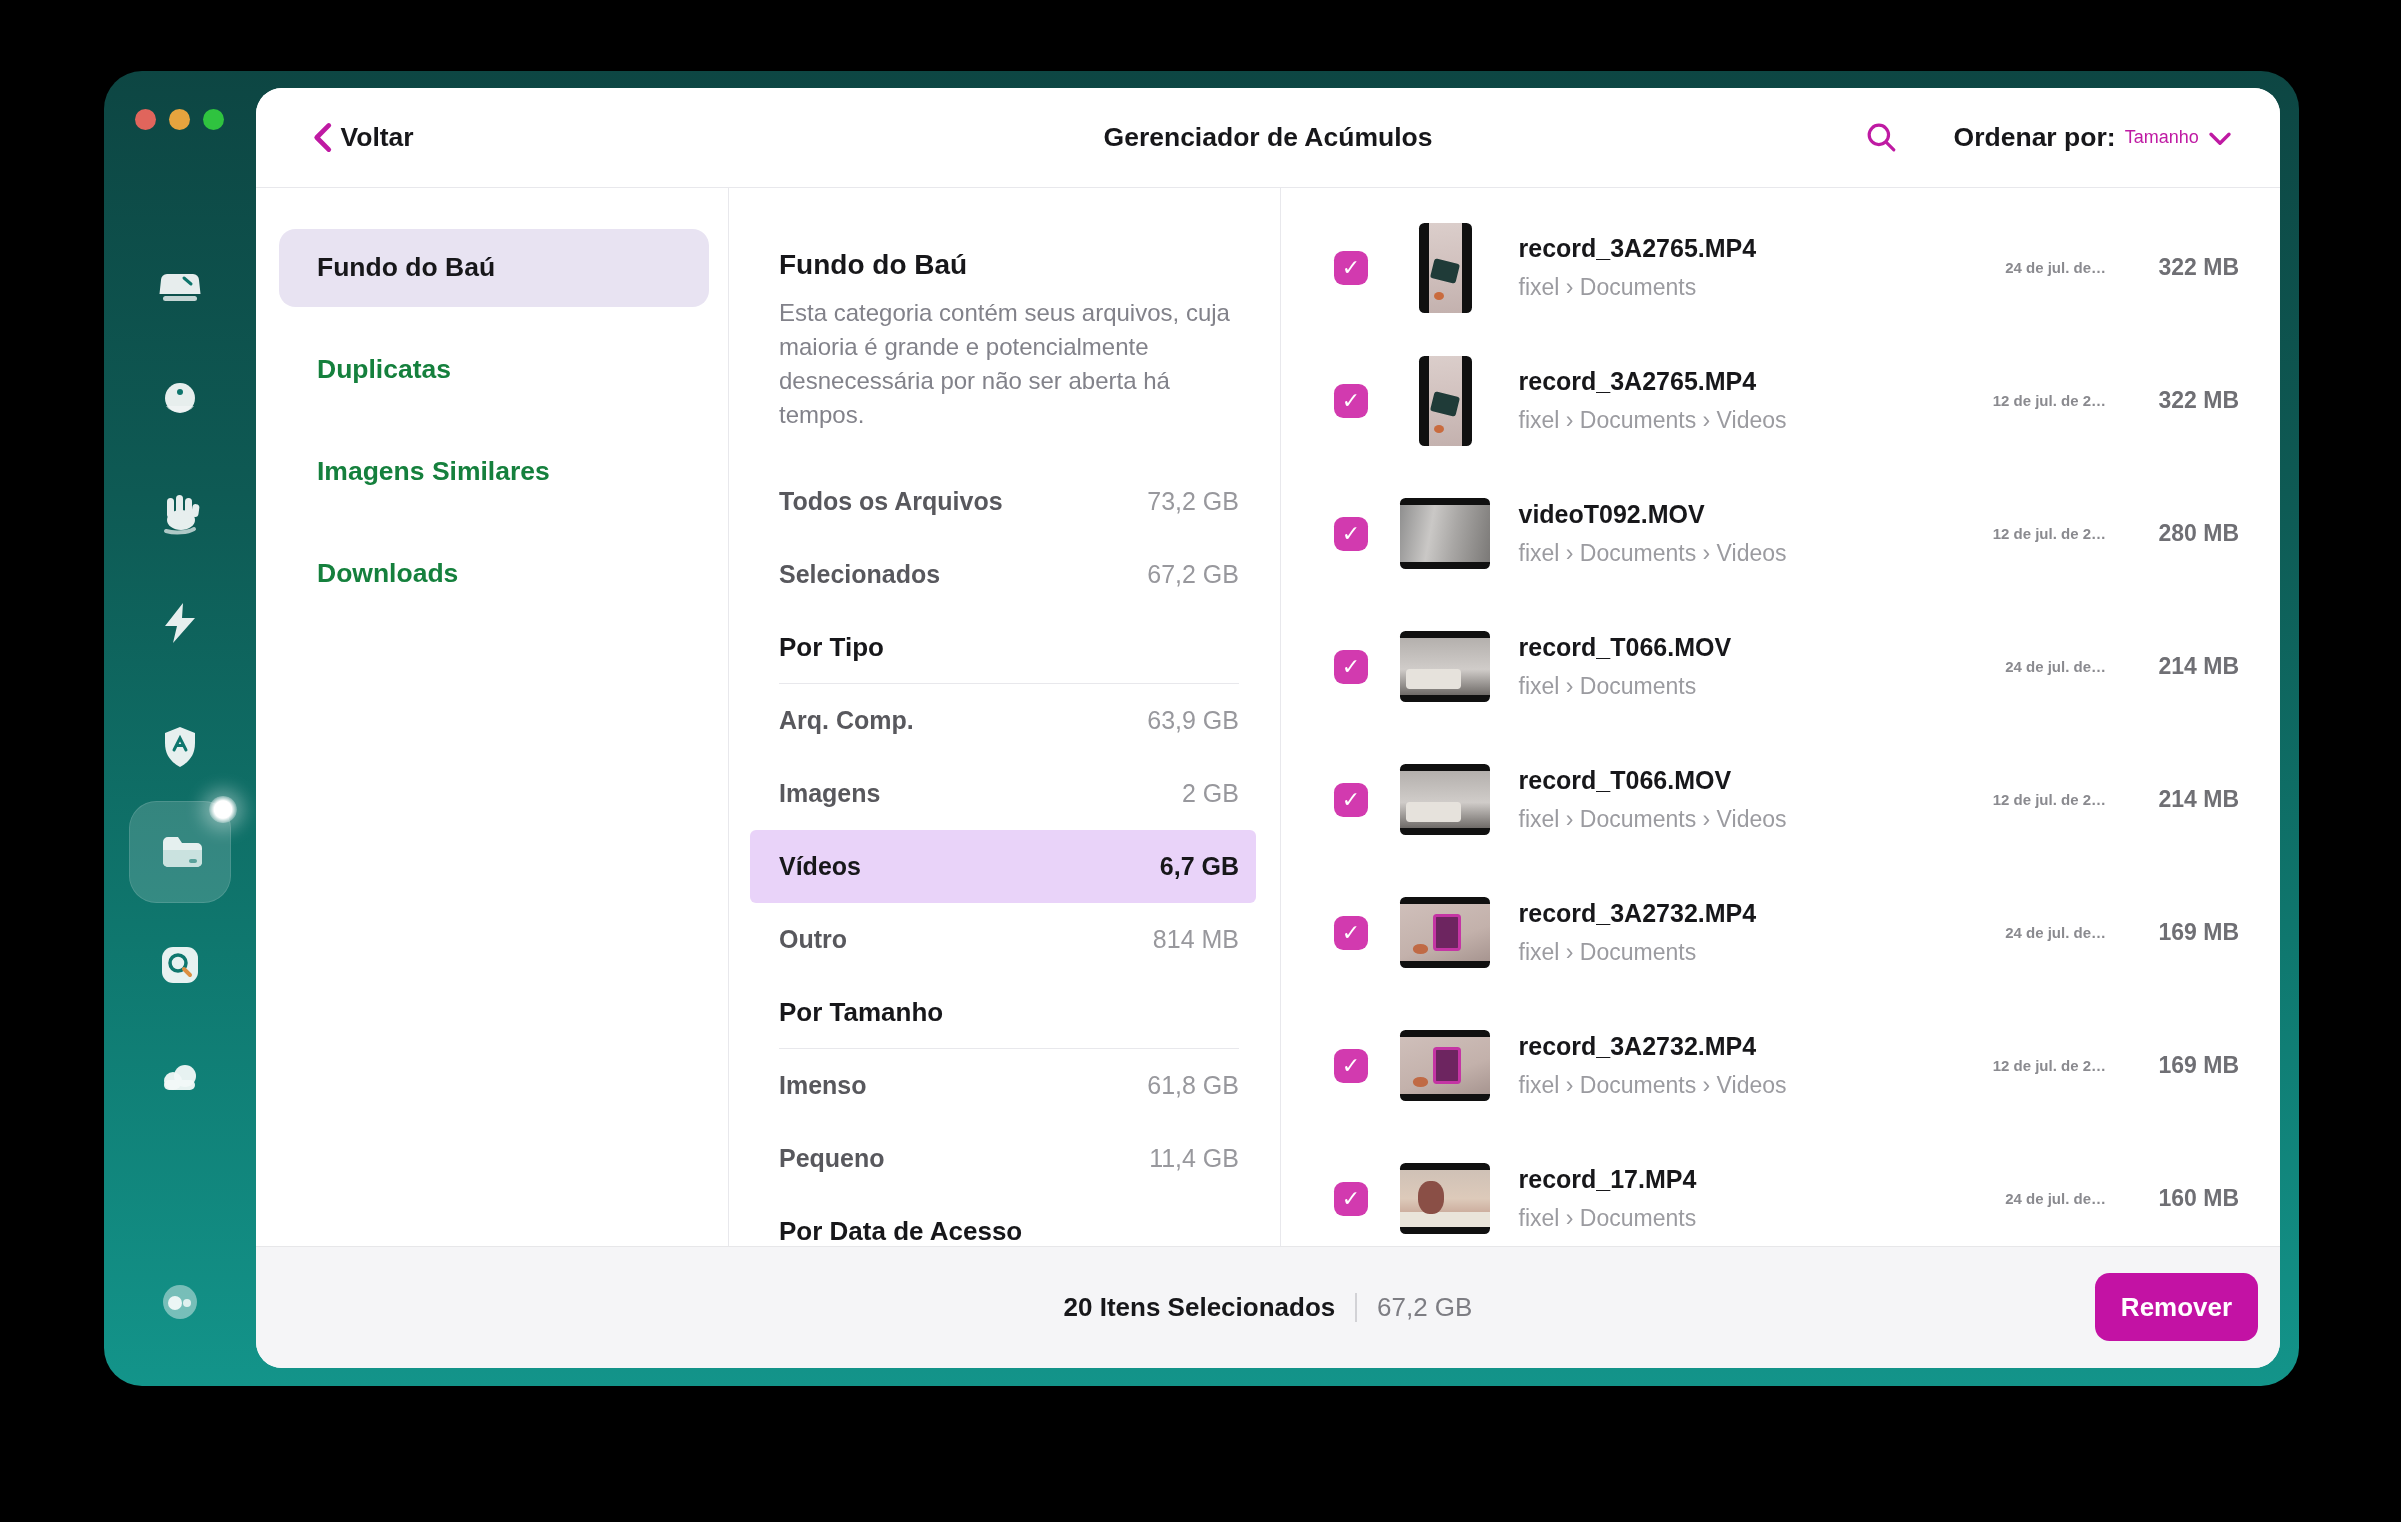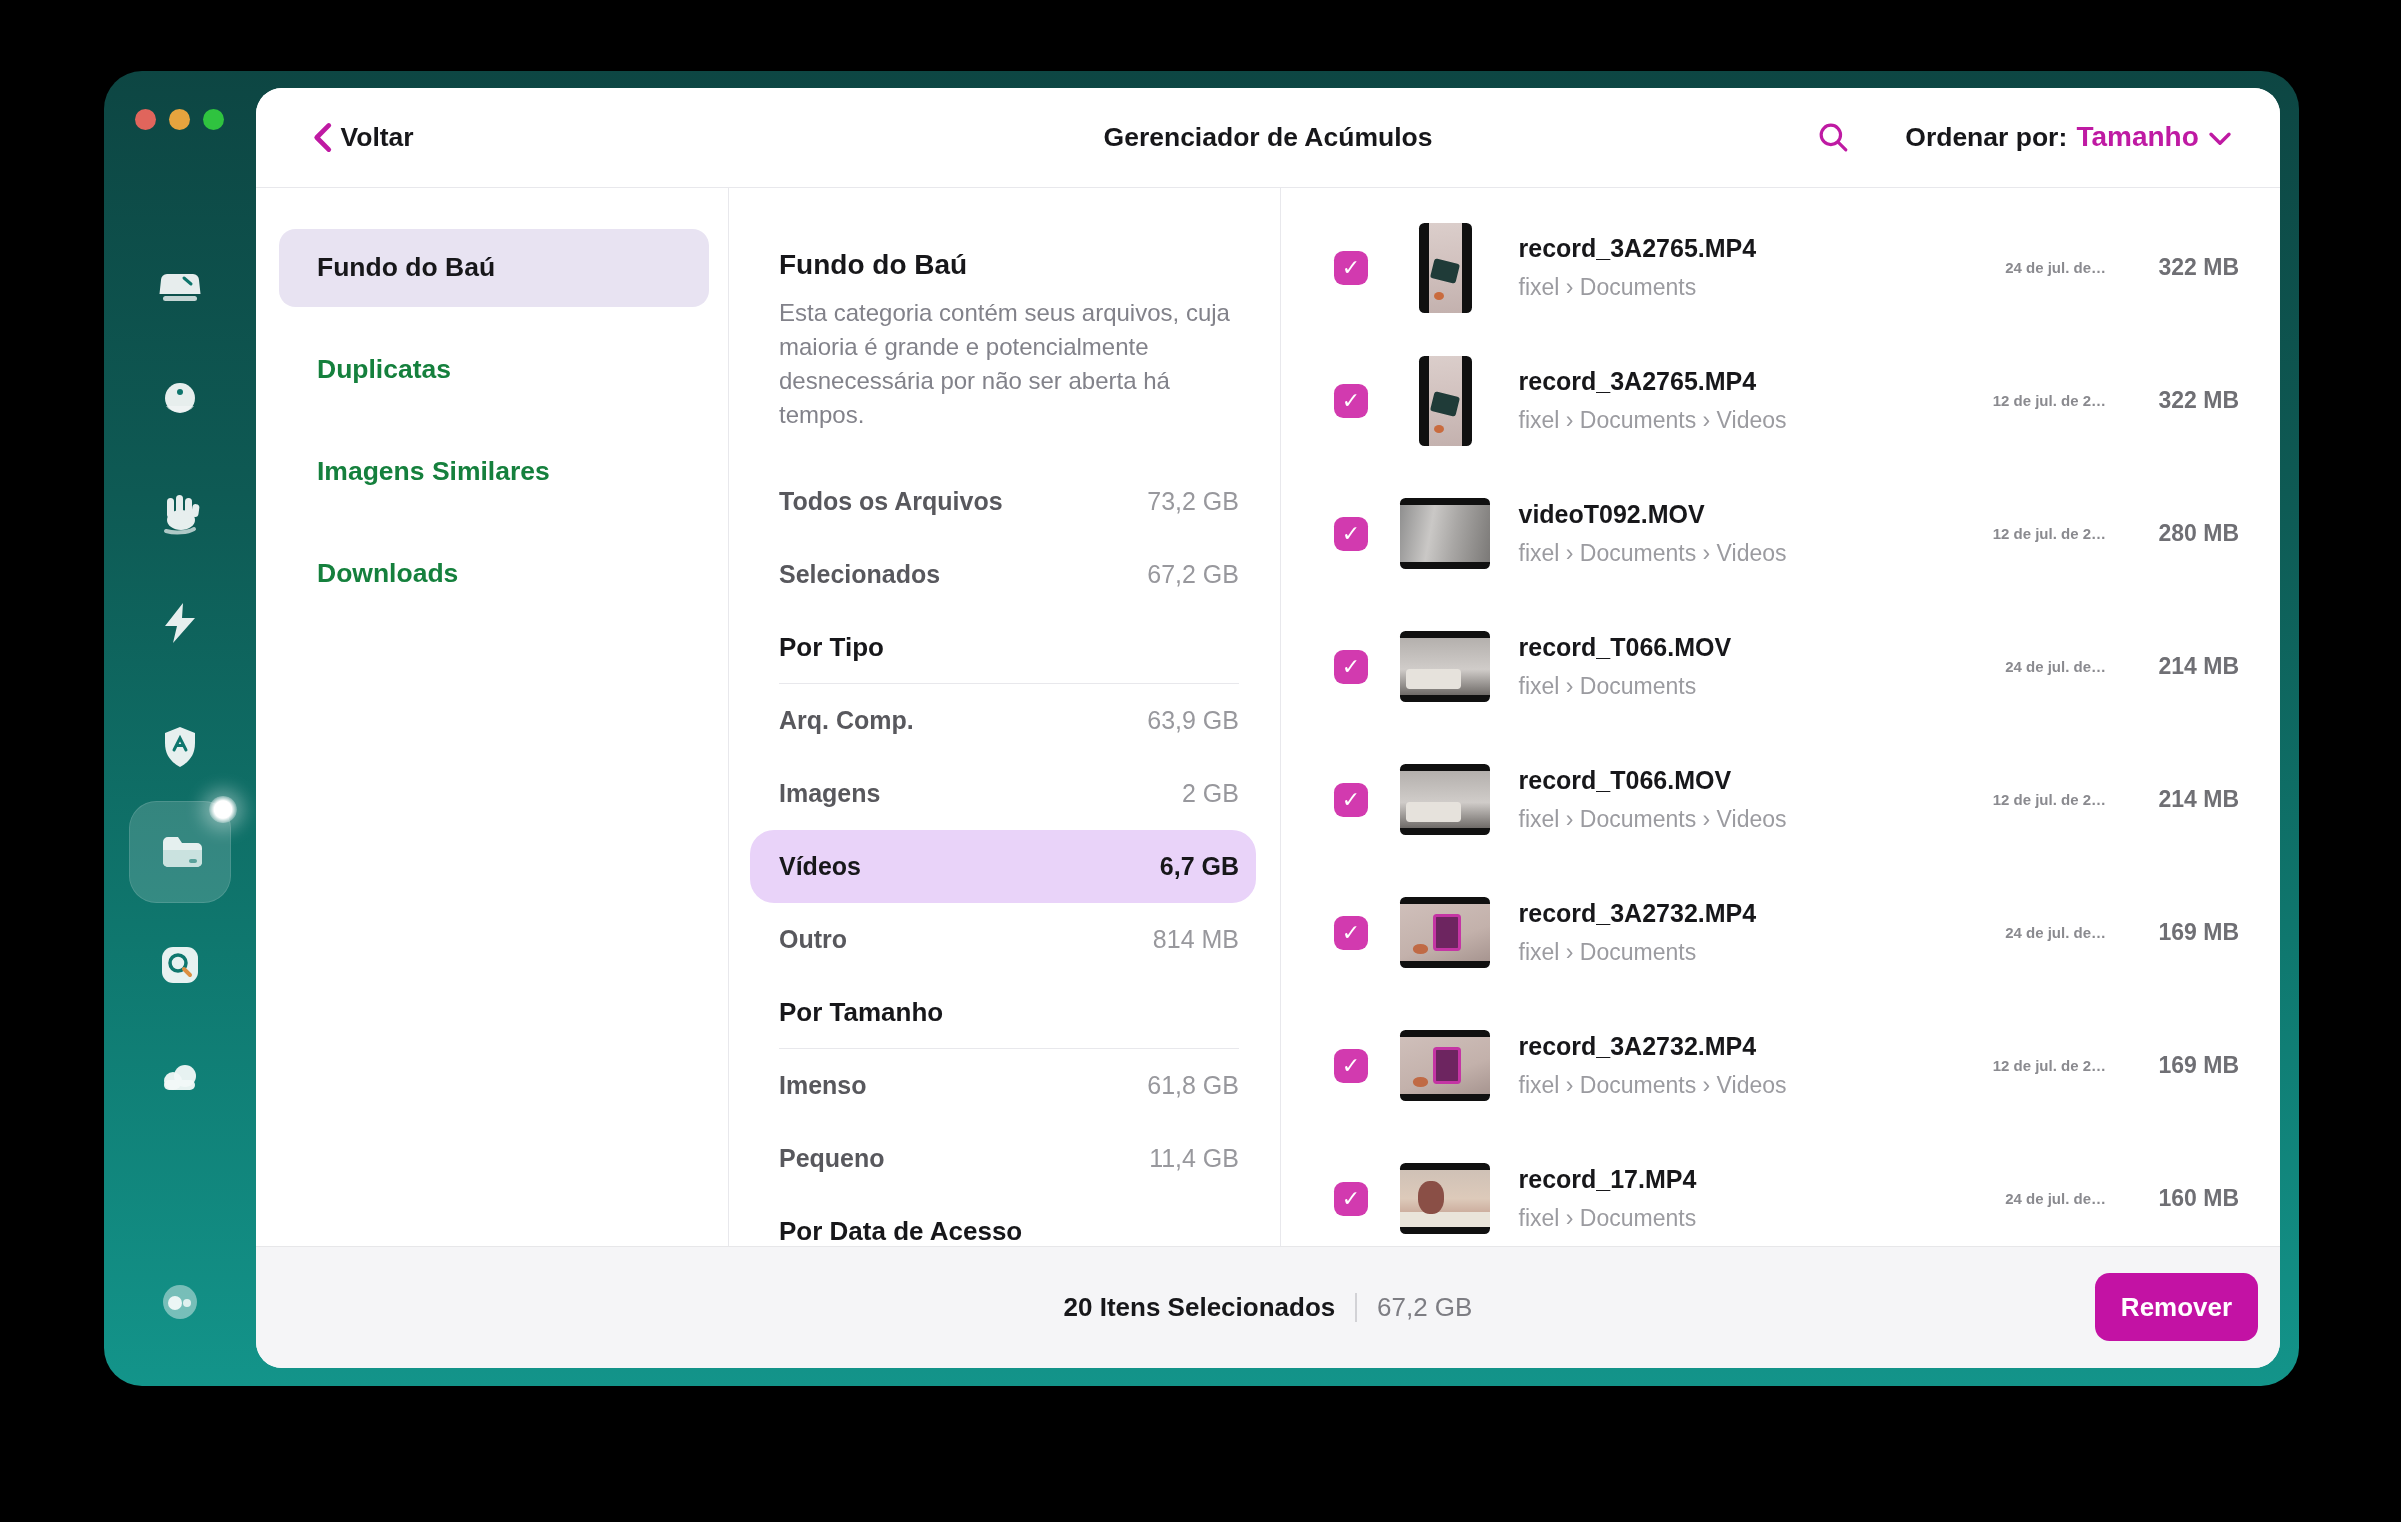--- a/index.html
+++ b/index.html
@@ -44,21 +44,21 @@
   .header{height:100px;flex:0 0 auto;display:flex;align-items:center;position:relative;
     border-bottom:1.4px solid var(--divider);background:#fff;}
   .back{display:flex;align-items:center;gap:4px;margin-left:53px;cursor:pointer;}
   .back svg{width:27.5px;height:31px;}
   .back-label{font-size:26.5px;font-weight:700;}
   .title{position:absolute;left:0;right:0;text-align:center;font-size:26.5px;font-weight:700;pointer-events:none;}
   .header-right{margin-left:auto;display:flex;align-items:center;padding-right:48px;}
   .search-btn{width:38px;height:38px;display:flex;align-items:center;justify-content:center;margin-right:53px;}
   .sort{display:flex;align-items:center;gap:9.2px;}
   .sort-label{font-size:26.5px;font-weight:700;}
-  .sort-value{font-size:28px;font-weight:700;color:var(--accent);}
+  .sort-value{font-size:18px;font-weight:400;color:var(--accent);}
   .sort svg{width:24px;height:16.5px;margin-top:3.7px;}
 
   .main{flex:1;display:flex;min-height:0;}
 
   
   .col-cat{width:473px;flex:0 0 auto;border-right:1.4px solid var(--divider);padding-top:41px;}
   .cat-item{margin:0 20px 0 23px;width:430px;height:78px;border-radius:16.5px;
     display:flex;align-items:center;padding-left:38px;font-size:26.5px;font-weight:700;
     color:#15803d;cursor:pointer;}
   .cat-item + .cat-item{margin-top:24px;}
@@ -68,21 +68,21 @@
   .col-filter{width:552px;flex:0 0 auto;border-right:1.4px solid var(--divider);
     padding:59px 41px 0 50px;overflow:hidden;}
   .filter-head{font-size:28px;font-weight:700;line-height:35px;}
   .filter-desc{margin-top:14.6px;font-size:24px;line-height:34px;color:#82828a;}
   .filter-list{margin-top:33px;}
   .f-row{height:73px;display:flex;align-items:center;justify-content:space-between;cursor:pointer;}
   .f-label{font-size:25px;font-weight:600;color:var(--gray-1);}
   .f-value{font-size:25px;color:var(--gray-2);}
   .f-row.header{cursor:default;}
   .f-row.header .f-label{color:var(--ink);font-weight:700;font-size:26px;}
-  .f-row.selected{background:var(--pill-filter);border-radius:24px;
+  .f-row.selected{background:var(--pill-filter);border-radius:6px;
     margin-left:-29px;margin-right:-16.5px;padding:0 16.5px 0 29px;}
   .f-row.selected .f-label,.f-row.selected .f-value{color:var(--ink);font-weight:700;}
 
   
   .col-files{flex:1;min-width:0;padding:13.7px 0 0 0;overflow:hidden;}
   .file-row{height:133px;display:flex;align-items:center;padding:0 41px 0 53px;cursor:pointer;}
   .checkbox{width:34px;height:34px;border-radius:9.2px;background:var(--check);flex:0 0 auto;
     display:flex;align-items:center;justify-content:center;cursor:pointer;}
   .checkbox span{color:#fff;font-size:22px;font-weight:700;font-family:"DejaVu Sans",sans-serif;line-height:1;}
   .thumb{width:92px;height:92px;margin-left:31px;flex:0 0 auto;display:flex;align-items:center;justify-content:center;}

